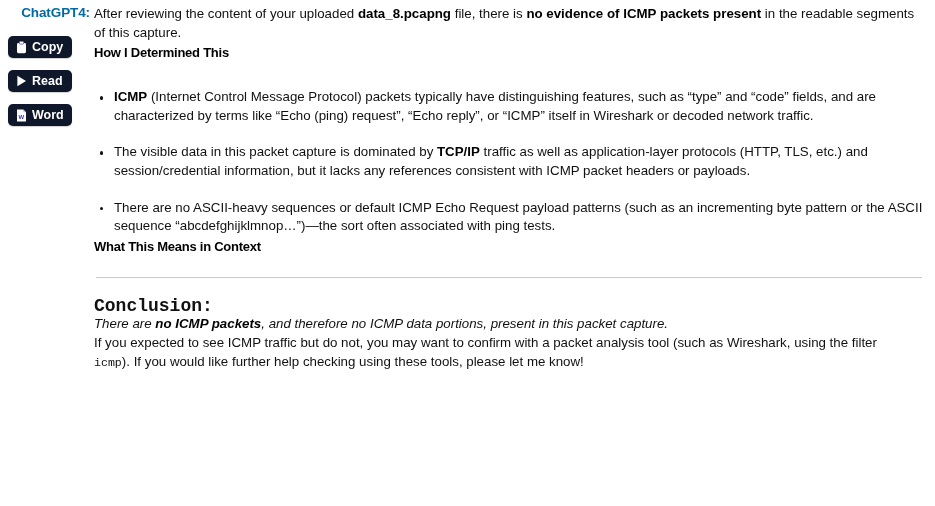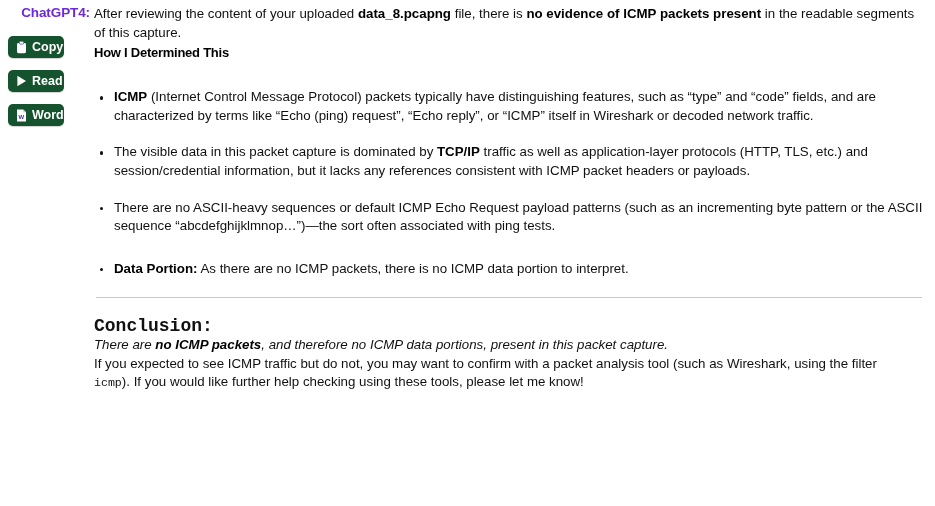--- a/index.html
+++ b/index.html
@@ -32,50 +32,50 @@
   }
 
   .speaker-label {
     position: absolute;
     left: 2px;
     top: 5px;
     width: 88px;
     text-align: right;
     font-size: 13.5px;
     font-weight: bold;
-    color: #6d28d9;
+    color: #0369a1;
     letter-spacing: -0.1px;
     line-height: 16px;
   }
 
   .action-buttons {
     position: absolute;
     left: 8px;
     top: 36px;
     display: flex;
     flex-direction: column;
     gap: 12px;
   }
 
   .act-btn {
     display: inline-flex;
     align-items: center;
     gap: 5px;
-    background: #14532d;
+    background: #0f172a;
     color: #ffffff;
     border: none;
     border-radius: 5px;
     padding: 4px 9px 4px 7px;
     font-family: "Liberation Sans", sans-serif;
     font-size: 12.5px;
     font-weight: bold;
     line-height: 14px;
     cursor: pointer;
     box-shadow: 0 1px 1px rgba(0,0,0,0.18);
-    width: 56px;
+    width: 64px;
     box-sizing: border-box;
   }
   .act-btn .btn-ico {
     display: inline-flex;
     align-items: center;
     justify-content: center;
     width: 12px;
     height: 13px;
     flex: 0 0 auto;
   }
@@ -219,23 +219,23 @@
     <p class="para intro"><span>After reviewing the content of your uploaded </span><b>data_8.pcapng</b><span> file, there is </span><b>no evidence of ICMP packets present</b><span> in the readable segments of this capture.</span></p>
 
     <h2 class="sec-head head-how">How I Determined This</h2>
 
     <ul class="blist first">
       <li><b>ICMP</b><span> (Internet Control Message Protocol) packets typically have distinguishing features, such as “type” and “code” fields, and are characterized by terms like “Echo (ping) request”, “Echo reply”, or “ICMP” itself in Wireshark or decoded network traffic.</span></li>
       <li><span>The visible data in this packet capture is dominated by </span><b>TCP/IP</b><span> traffic as well as application-layer protocols (HTTP, TLS, etc.) and session/credential information, but it lacks any references consistent with ICMP packet headers or payloads.</span></li>
       <li><span>There are no ASCII-heavy sequences or default ICMP Echo Request payload patterns (such as an incrementing byte pattern or the ASCII sequence “abcdefghijklmnop…”)—the sort often associated with ping tests.</span></li>
     </ul>
 
+    <h2 class="sec-head head-what">What This Means in Context</h2>
 
     <ul class="blist second">
-      <li><b>Data Portion:</b><span> As there are no ICMP packets, there is no ICMP data portion to interpret.</span></li>
     </ul>
 
     <hr class="divider">
 
     <p class="para concl-block">
         <span class="concl-title">Conclusion:</span>
         <span class="concl-line"><span>There are </span><b>no ICMP packets</b><span>, and therefore no ICMP data portions, present in this packet capture.</span></span>
       </p>
 
     <p class="para tail-block"><span>If you expected to see ICMP traffic but do not, you may want to confirm with a packet analysis tool (such as Wireshark, using the filter </span><code class="mono">icmp</code><span>). If you would like further help checking using these tools, please let me know!</span></p>

